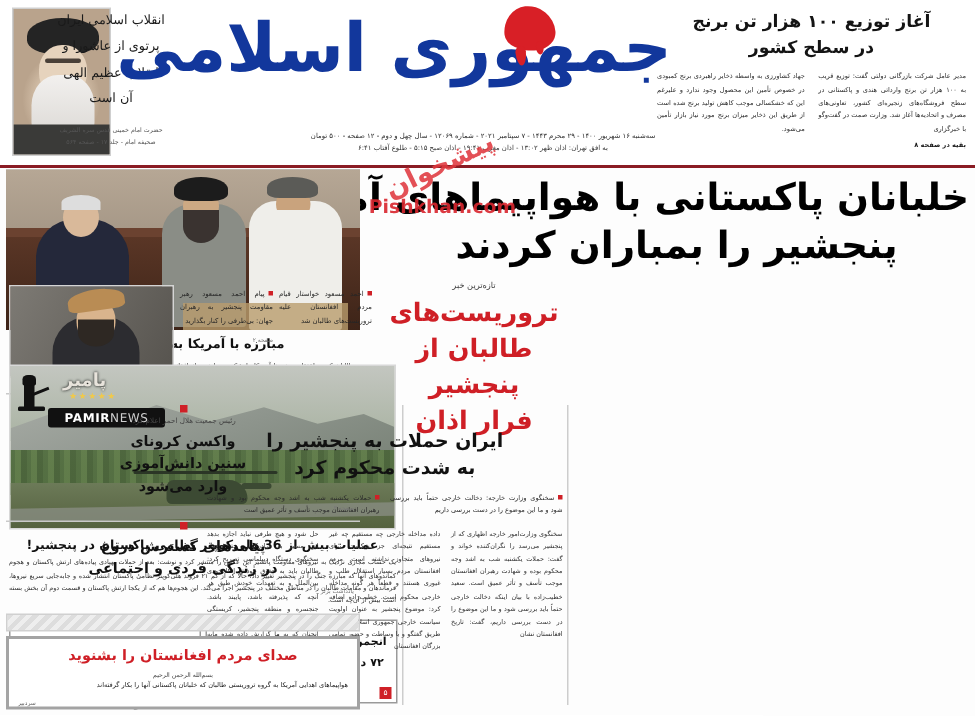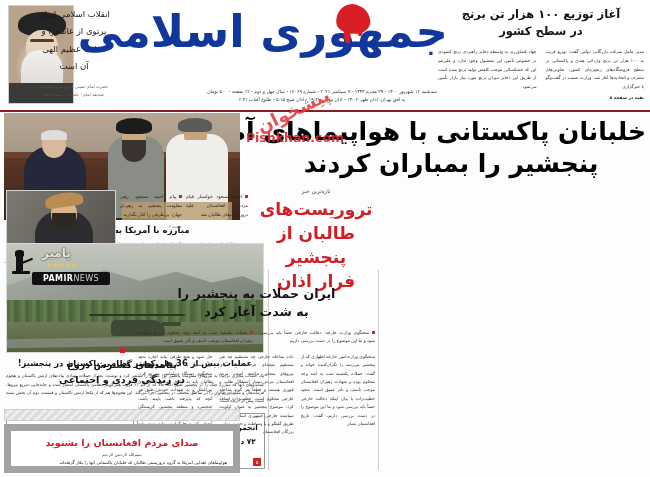--- a/index.html
+++ b/index.html
@@ -328,21 +328,21 @@
   .sb-mark { width:5px; height:5px; background:#cf2027; margin:0 auto 4px; }
   .sb-kicker { font-size:4.8px; color:#444; margin-bottom:3px; }
   .sb-title { font-size:9.6px; line-height:1.58; font-weight:bold; color:#111; }
   .sb-page  { font-size:4px; color:#777; margin-top:4px; text-align:right;
               padding-right:4px; }
   .sb-hr { width:236px; border-top:1px solid #c9c9c9; margin:6px 0 0; }
 
   
   .redpanel {
     position:absolute; right:410px; top:424px; width:236px; height:49px;
-    border:7px solid #a3a3a3; background:#fff; padding:5px 6px 0;
+    border:2px solid #a3a3a3; background:#fff; padding:5px 6px 0;
     text-align:center; overflow:hidden;
   }
   .redpanel .t { font-size:9.6px; font-weight:bold; color:#cf1f26; line-height:1.4; }
   .redpanel .bism { font-size:4.1px; color:#444; margin-top:3px; }
   .redpanel .b { font-size:4.4px; line-height:1.9; color:#222; margin-top:2px;
                  text-align:justify; }
   .redpanel .sig { font-size:4px; color:#666; margin-top:3px; text-align:left; }
 
   .hdr-strip {
     position:absolute; right:410px; top:409px; width:236px; height:12px;
@@ -493,41 +493,50 @@
     <div class="t">ایران نمی‌تواند این دولت را</div>
     <div class="t">به رسمیت بشناسد</div>
     <div class="num">۱۲</div>
   </div>
 
   <div class="vline-r"></div>
   <div class="vline-l"></div>
 
   <div class="center-col">
     <div class="cc-head">ایران حملات به پنجشیر را</div>
-    <div class="cc-head">به شدت آغاز کرد</div>
+    <div class="cc-head">به شدت محکوم کرد</div>
 
     <div class="cc-subs">
       <div class="cc-sub">
         <span class="bullet-sq"></span><span>سخنگوی وزارت خارجه: دخالت خارجی حتماً باید بررسی شود و ما این موضوع را در دست بررسی داریم</span>
       </div>
       <div class="cc-sub">
         <span class="bullet-sq"></span><span>حملات یکشنبه شب به اشد وجه محکوم بود و شهادت رهبران افغانستان موجب تأسف و تأثر عمیق است</span>
       </div>
     </div>
 
     <div class="cc-body">
       <div class="cc-bcol">سخنگوی وزارت‌امور خارجه اظهاری که از پنجشیر می‌رسد را نگران‌کننده خواند و گفت: حملات یکشنبه شب به اشد وجه محکوم بوده و شهادت رهبران افغانستان موجب تأسف و تأثر عمیق است. سعید خطیب‌زاده با بیان اینکه دخالت خارجی حتماً باید بررسی شود و ما این موضوع را در دست بررسی داریم، گفت: تاریخ افغانستان نشان</div>
       <div class="cc-bcol">داده مداخله خارجی چه مستقیم چه غیر مستقیم نتیجه‌ای جز شکست برای نیروهای متجاوز نداشته است. مردم افغانستان مردم بسیار استقلال طلب و غیوری هستند و قطعاً هر گونه مداخله خارجی محکوم است. خطیب‌زاده اضافه کرد: موضوع پنجشیر به عنوان اولویت سیاست خارجی جمهوری اسلامی باید از طریق گفتگو و با وساطت و حضور تمامی بزرگان افغانستان</div>
       <div class="cc-bcol">
         <span>حل شود و هیچ طرفی نباید اجازه بدهد این مسیر به برادرکشی ختم شود. سخنگوی دستگاه دیپلماسی تصریح کرد: طالبان باید به حقوق خودش اتکا خودی بین‌الملل و به تعهدات خودش طبق هر آنچه که پذیرفته باشد، پایبند باشد. جنجسره و منطقه پنجشیر، کریستگی دادن به مواد و قطع آب و برق منطقه آنچنان که به ما گزارش داده شده مایه نگرانی است.</span>
         <div class="cc-more">بقیه در صفحه ۲</div>
       </div>
     </div>
   </div>
 
+  <div class="sb" style="top:270px">
+    <div class="sb-mark"></div>
+    <div class="sb-kicker">رئیس جمعیت هلال احمر اعلام کرد:</div>
+    <div class="sb-title">واکسن کرونای</div>
+    <div class="sb-title">سنین دانش‌آموزی</div>
+    <div class="sb-title">وارد می‌شود</div>
+    <div class="sb-page">صفحه ۳</div>
+    <div class="sb-hr"></div>
+  </div>
 
   <div class="sb" style="top:348px">
     <div class="sb-mark"></div>
     <div class="sb-title">پیامدهای گسترش دروغ</div>
     <div class="sb-title">در زندگی فردی و اجتماعی</div>
     <div class="sb-page">یادداشت برتر</div>
   </div>
 
   <div class="hdr-strip"></div>
   <div class="redpanel">

